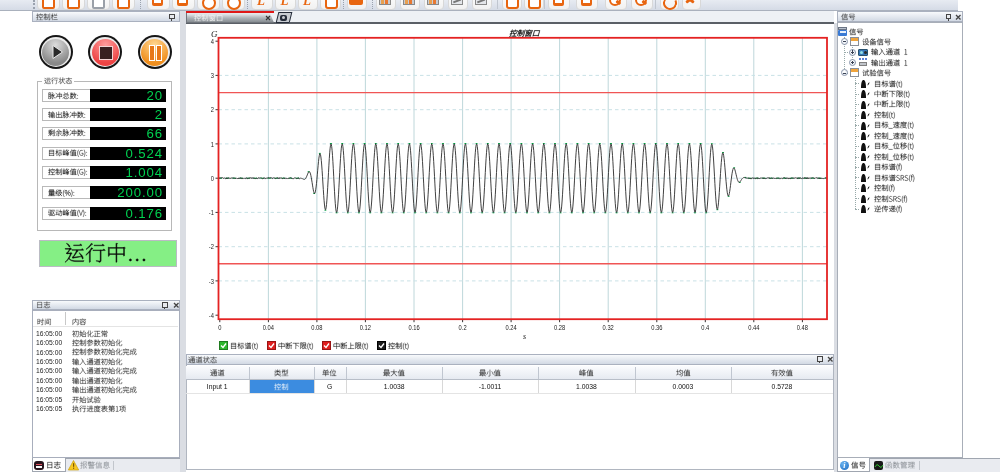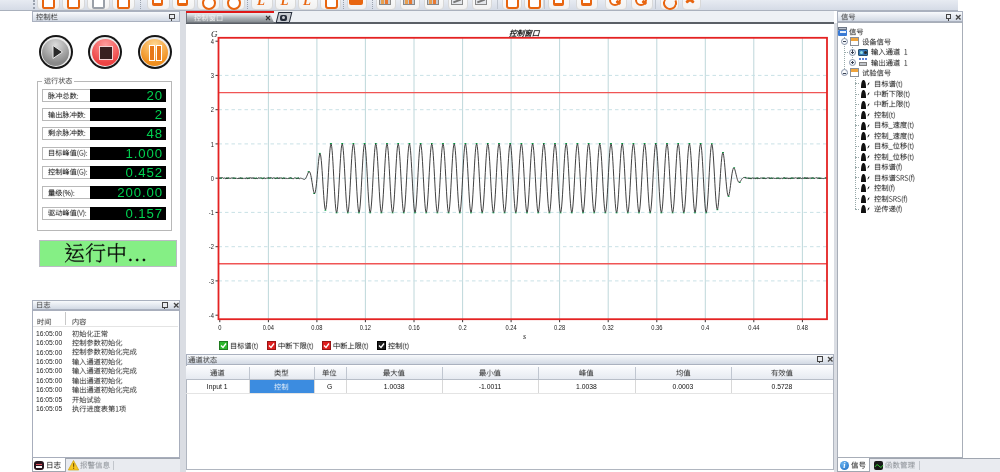--- a/index.html
+++ b/index.html
@@ -238,47 +238,47 @@
 <div style="position:absolute;left:41.5px;top:126.5px;width:124px;height:13px;background:#fff;border:1px solid #b9b9b9;box-sizing:border-box"></div>
 <svg style="position:absolute;left:47.5px;top:127.2px;overflow:visible" width="41" height="12">
     <use href="#gn5269" transform="matrix(0.00720 0 0.00000 -0.00720 0.00 8.50)" fill="#111" stroke="#111" stroke-width="28"></use>
     <use href="#gn4f59" transform="matrix(0.00720 0 0.00000 -0.00720 7.20 8.50)" fill="#111" stroke="#111" stroke-width="28"></use>
     <use href="#gn8109" transform="matrix(0.00720 0 0.00000 -0.00720 14.40 8.50)" fill="#111" stroke="#111" stroke-width="28"></use>
     <use href="#gn51b2" transform="matrix(0.00720 0 0.00000 -0.00720 21.60 8.50)" fill="#111" stroke="#111" stroke-width="28"></use>
     <use href="#gn6570" transform="matrix(0.00720 0 0.00000 -0.00720 28.80 8.50)" fill="#111" stroke="#111" stroke-width="28"></use>
     <use href="#gn3a" transform="matrix(0.00720 0 0.00000 -0.00720 36.00 8.50)" fill="#111" stroke="#111" stroke-width="28"></use>
   </svg>
 <div style="position:absolute;left:89.5px;top:126.5px;width:76px;height:13px;background:#000"></div>
-<div style="position:absolute;left:89.5px;top:126.5px;width:73.5px;height:13px;font:normal normal 13.2px 'Liberation Sans',sans-serif;color:#00d050;text-align:right;line-height:13px;letter-spacing:0.9px;white-space:nowrap">48</div>
+<div style="position:absolute;left:89.5px;top:126.5px;width:73.5px;height:13px;font:normal normal 13.2px 'Liberation Sans',sans-serif;color:#00d050;text-align:right;line-height:13px;letter-spacing:0.9px;white-space:nowrap">66</div>
 <div style="position:absolute;left:41.5px;top:146.5px;width:124px;height:13px;background:#fff;border:1px solid #b9b9b9;box-sizing:border-box"></div>
 <svg style="position:absolute;left:47.5px;top:147.2px;overflow:visible" width="42" height="12">
     <use href="#gn76ee" transform="matrix(0.00720 0 0.00000 -0.00720 0.00 8.50)" fill="#111" stroke="#111" stroke-width="28"></use>
     <use href="#gn6807" transform="matrix(0.00720 0 0.00000 -0.00720 7.20 8.50)" fill="#111" stroke="#111" stroke-width="28"></use>
     <use href="#gn5cf0" transform="matrix(0.00720 0 0.00000 -0.00720 14.40 8.50)" fill="#111" stroke="#111" stroke-width="28"></use>
     <use href="#gn503c" transform="matrix(0.00720 0 0.00000 -0.00720 21.60 8.50)" fill="#111" stroke="#111" stroke-width="28"></use>
     <use href="#gn28" transform="matrix(0.00720 0 0.00000 -0.00720 28.80 8.50)" fill="#111" stroke="#111" stroke-width="28"></use>
     <use href="#gn47" transform="matrix(0.00720 0 0.00000 -0.00720 30.95 8.50)" fill="#111" stroke="#111" stroke-width="28"></use>
     <use href="#gn29" transform="matrix(0.00720 0 0.00000 -0.00720 35.71 8.50)" fill="#111" stroke="#111" stroke-width="28"></use>
     <use href="#gn3a" transform="matrix(0.00720 0 0.00000 -0.00720 37.86 8.50)" fill="#111" stroke="#111" stroke-width="28"></use>
   </svg>
 <div style="position:absolute;left:89.5px;top:146.5px;width:76px;height:13px;background:#000"></div>
-<div style="position:absolute;left:89.5px;top:146.5px;width:73.5px;height:13px;font:normal normal 13.2px 'Liberation Sans',sans-serif;color:#00d050;text-align:right;line-height:13px;letter-spacing:0.9px;white-space:nowrap">1.000</div>
+<div style="position:absolute;left:89.5px;top:146.5px;width:73.5px;height:13px;font:normal normal 13.2px 'Liberation Sans',sans-serif;color:#00d050;text-align:right;line-height:13px;letter-spacing:0.9px;white-space:nowrap">0.524</div>
 <div style="position:absolute;left:41.5px;top:165.7px;width:124px;height:13px;background:#fff;border:1px solid #b9b9b9;box-sizing:border-box"></div>
 <svg style="position:absolute;left:47.5px;top:166.4px;overflow:visible" width="42" height="12">
     <use href="#gn63a7" transform="matrix(0.00720 0 0.00000 -0.00720 0.00 8.50)" fill="#111" stroke="#111" stroke-width="28"></use>
     <use href="#gn5236" transform="matrix(0.00720 0 0.00000 -0.00720 7.20 8.50)" fill="#111" stroke="#111" stroke-width="28"></use>
     <use href="#gn5cf0" transform="matrix(0.00720 0 0.00000 -0.00720 14.40 8.50)" fill="#111" stroke="#111" stroke-width="28"></use>
     <use href="#gn503c" transform="matrix(0.00720 0 0.00000 -0.00720 21.60 8.50)" fill="#111" stroke="#111" stroke-width="28"></use>
     <use href="#gn28" transform="matrix(0.00720 0 0.00000 -0.00720 28.80 8.50)" fill="#111" stroke="#111" stroke-width="28"></use>
     <use href="#gn47" transform="matrix(0.00720 0 0.00000 -0.00720 30.95 8.50)" fill="#111" stroke="#111" stroke-width="28"></use>
     <use href="#gn29" transform="matrix(0.00720 0 0.00000 -0.00720 35.71 8.50)" fill="#111" stroke="#111" stroke-width="28"></use>
     <use href="#gn3a" transform="matrix(0.00720 0 0.00000 -0.00720 37.86 8.50)" fill="#111" stroke="#111" stroke-width="28"></use>
   </svg>
 <div style="position:absolute;left:89.5px;top:165.7px;width:76px;height:13px;background:#000"></div>
-<div style="position:absolute;left:89.5px;top:165.7px;width:73.5px;height:13px;font:normal normal 13.2px 'Liberation Sans',sans-serif;color:#00d050;text-align:right;line-height:13px;letter-spacing:0.9px;white-space:nowrap">0.452</div>
+<div style="position:absolute;left:89.5px;top:165.7px;width:73.5px;height:13px;font:normal normal 13.2px 'Liberation Sans',sans-serif;color:#00d050;text-align:right;line-height:13px;letter-spacing:0.9px;white-space:nowrap">1.004</div>
 <div style="position:absolute;left:41.5px;top:186.4px;width:124px;height:13px;background:#fff;border:1px solid #b9b9b9;box-sizing:border-box"></div>
 <svg style="position:absolute;left:47.5px;top:187.1px;overflow:visible" width="30" height="12">
     <use href="#gn91cf" transform="matrix(0.00720 0 0.00000 -0.00720 0.00 8.50)" fill="#111" stroke="#111" stroke-width="28"></use>
     <use href="#gn7ea7" transform="matrix(0.00720 0 0.00000 -0.00720 7.20 8.50)" fill="#111" stroke="#111" stroke-width="28"></use>
     <use href="#gn28" transform="matrix(0.00720 0 0.00000 -0.00720 14.40 8.50)" fill="#111" stroke="#111" stroke-width="28"></use>
     <use href="#gn25" transform="matrix(0.00720 0 0.00000 -0.00720 16.55 8.50)" fill="#111" stroke="#111" stroke-width="28"></use>
     <use href="#gn29" transform="matrix(0.00720 0 0.00000 -0.00720 22.89 8.50)" fill="#111" stroke="#111" stroke-width="28"></use>
     <use href="#gn3a" transform="matrix(0.00720 0 0.00000 -0.00720 25.04 8.50)" fill="#111" stroke="#111" stroke-width="28"></use>
   </svg>
 <div style="position:absolute;left:89.5px;top:186.4px;width:76px;height:13px;background:#000"></div>
@@ -288,21 +288,21 @@
     <use href="#gn9a71" transform="matrix(0.00720 0 0.00000 -0.00720 0.00 8.50)" fill="#111" stroke="#111" stroke-width="28"></use>
     <use href="#gn52a8" transform="matrix(0.00720 0 0.00000 -0.00720 7.20 8.50)" fill="#111" stroke="#111" stroke-width="28"></use>
     <use href="#gn5cf0" transform="matrix(0.00720 0 0.00000 -0.00720 14.40 8.50)" fill="#111" stroke="#111" stroke-width="28"></use>
     <use href="#gn503c" transform="matrix(0.00720 0 0.00000 -0.00720 21.60 8.50)" fill="#111" stroke="#111" stroke-width="28"></use>
     <use href="#gn28" transform="matrix(0.00720 0 0.00000 -0.00720 28.80 8.50)" fill="#111" stroke="#111" stroke-width="28"></use>
     <use href="#gn56" transform="matrix(0.00720 0 0.00000 -0.00720 30.95 8.50)" fill="#111" stroke="#111" stroke-width="28"></use>
     <use href="#gn29" transform="matrix(0.00720 0 0.00000 -0.00720 34.78 8.50)" fill="#111" stroke="#111" stroke-width="28"></use>
     <use href="#gn3a" transform="matrix(0.00720 0 0.00000 -0.00720 36.94 8.50)" fill="#111" stroke="#111" stroke-width="28"></use>
   </svg>
 <div style="position:absolute;left:89.5px;top:206.5px;width:76px;height:13px;background:#000"></div>
-<div style="position:absolute;left:89.5px;top:206.5px;width:73.5px;height:13px;font:normal normal 13.2px 'Liberation Sans',sans-serif;color:#00d050;text-align:right;line-height:13px;letter-spacing:0.9px;white-space:nowrap">0.157</div>
+<div style="position:absolute;left:89.5px;top:206.5px;width:73.5px;height:13px;font:normal normal 13.2px 'Liberation Sans',sans-serif;color:#00d050;text-align:right;line-height:13px;letter-spacing:0.9px;white-space:nowrap">0.176</div>
 <div style="position:absolute;left:39px;top:239.5px;width:137.5px;height:27px;background:#85ef85;border:1.5px solid #bbbbc4;box-sizing:border-box"></div>
 <svg style="position:absolute;left:64.0px;top:235.5px;overflow:visible" width="92" height="34">
     <use href="#gt8fd0" transform="matrix(0.02100 0 0.00000 -0.02100 0.00 24.78)" fill="#0a0a0a" stroke="#0a0a0a" stroke-width="21"></use>
     <use href="#gt884c" transform="matrix(0.02100 0 0.00000 -0.02100 21.00 24.78)" fill="#0a0a0a" stroke="#0a0a0a" stroke-width="21"></use>
     <use href="#gt4e2d" transform="matrix(0.02100 0 0.00000 -0.02100 42.00 24.78)" fill="#0a0a0a" stroke="#0a0a0a" stroke-width="21"></use>
     <use href="#gt2e" transform="matrix(0.02100 0 0.00000 -0.02100 63.00 24.78)" fill="#0a0a0a" stroke="#0a0a0a" stroke-width="21"></use>
     <use href="#gt2e" transform="matrix(0.02100 0 0.00000 -0.02100 69.78 24.78)" fill="#0a0a0a" stroke="#0a0a0a" stroke-width="21"></use>
     <use href="#gt2e" transform="matrix(0.02100 0 0.00000 -0.02100 76.57 24.78)" fill="#0a0a0a" stroke="#0a0a0a" stroke-width="21"></use>
   </svg>
 <div style="position:absolute;left:31.5px;top:299.5px;width:148.5px;height:10.5px;background:linear-gradient(#f8fafc,#d2d9e4);border:1px solid #aab1bf;box-sizing:border-box"></div>

